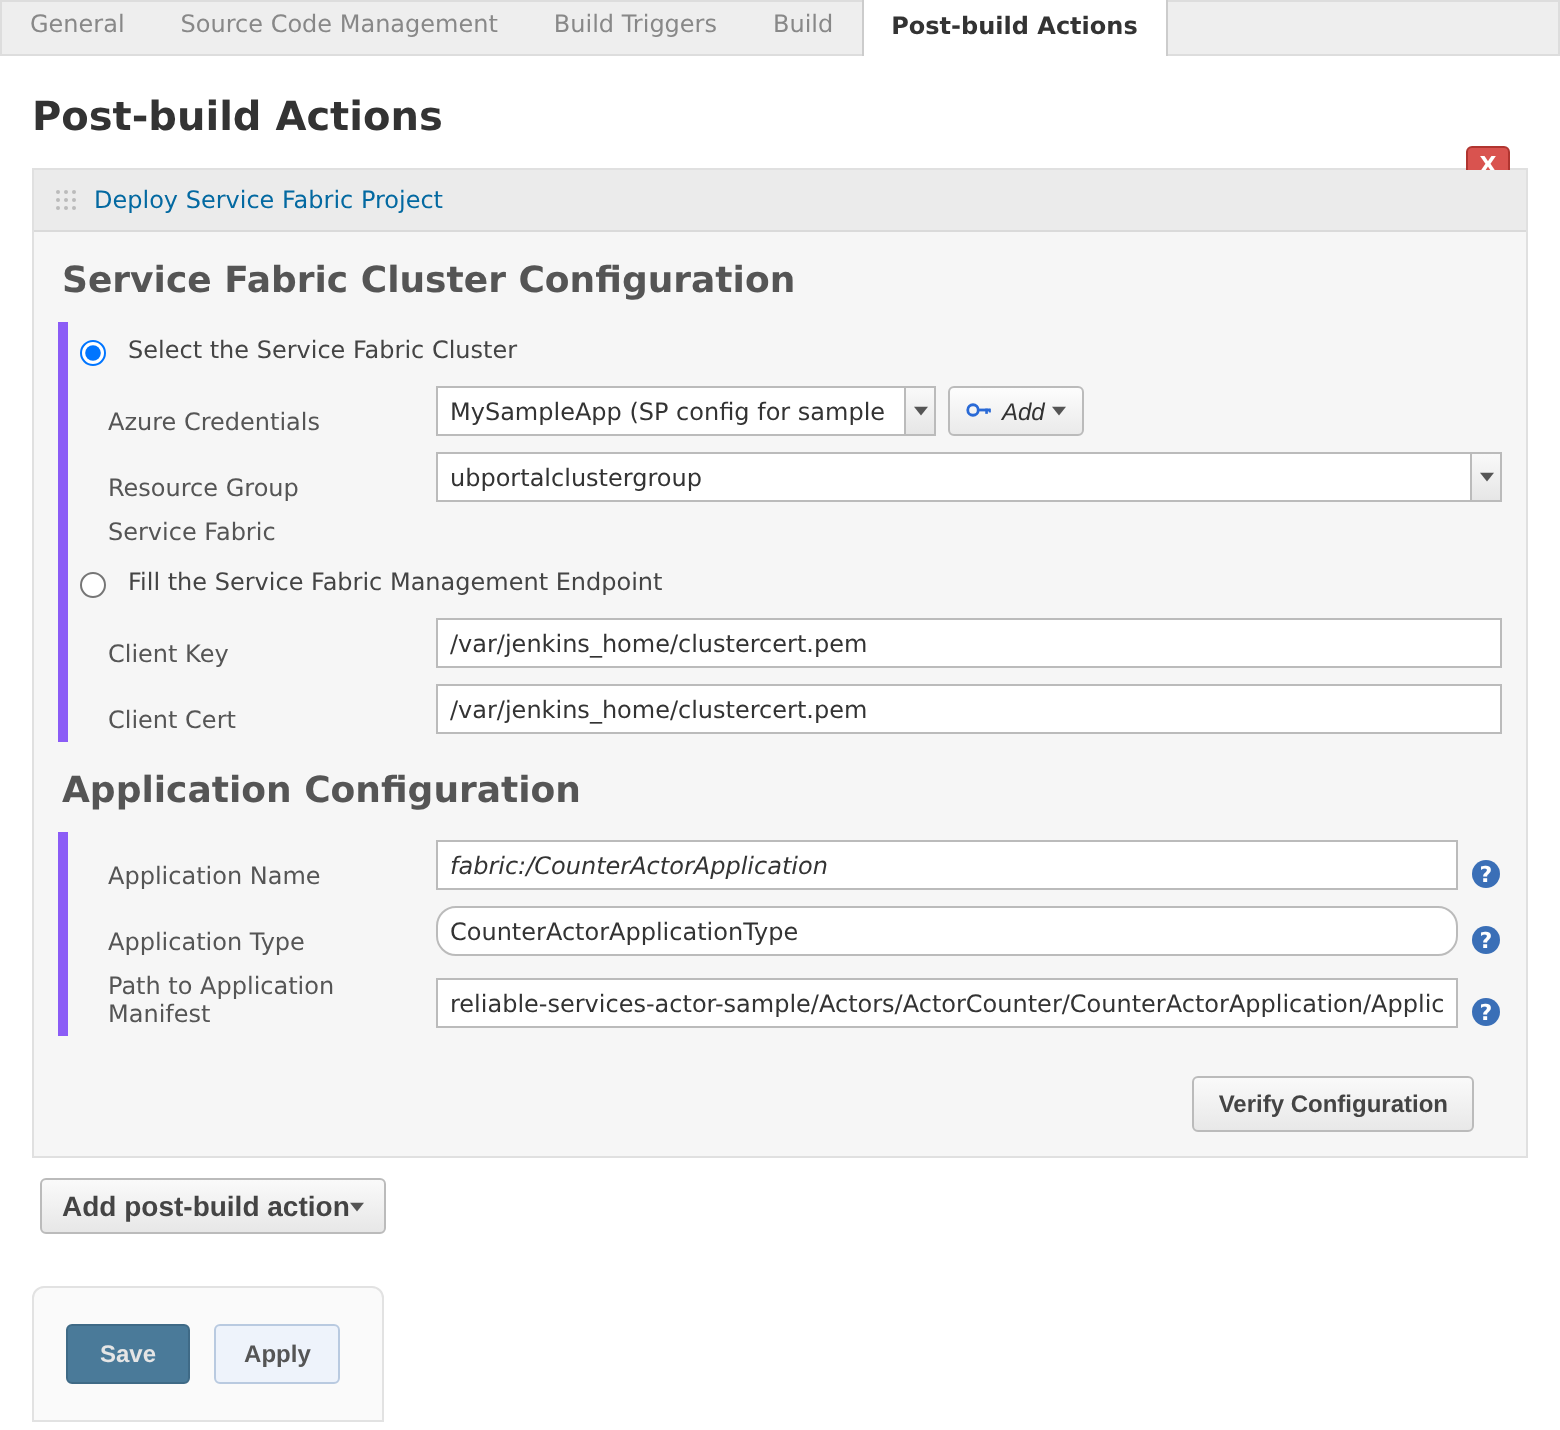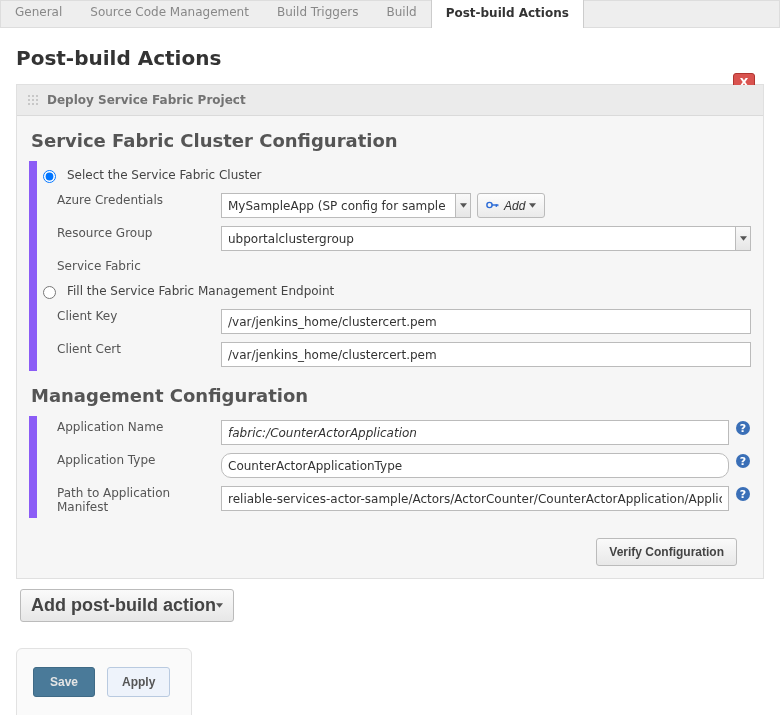--- a/index.html
+++ b/index.html
@@ -58,22 +58,22 @@
     gap: 8px;
     position: relative;
   }
   .drag-handle {
     width: 12px; height: 12px;
     display: inline-block;
     color: #999;
   }
   .drag-handle svg { display:block; }
   .step-title {
-    font-weight: bold;
-    color: #737373;
+    font-weight: normal;
+    color: #0369a1;
     text-align: right;
   }
   .close-x {
     position: absolute;
     right: 8px;
     top: -12px;
     background: #d9534f;
     color: #fff;
     border-radius: 3px;
     width: 22px; height: 18px;
@@ -86,34 +86,34 @@
     border: 1px solid #b03530;
   }
   .subsection-title {
     font-size: 18px;
     font-weight: bold;
     color: #555;
     margin: 14px 0 10px 14px;
   }
   .indent-block {
     margin: 0 12px 12px 12px;
-    border-left: 8px solid #8b5cf6;
+    border-left: 5px solid #8b5cf6;
     padding-left: 0;
   }
   .radio-row {
     display: flex;
     align-items: center;
     gap: 8px;
     padding: 6px 4px 6px 4px;
     color: #444;
   }
   .radio-row input[type=radio] { margin-left: 2px; }
   .form-row {
     display: flex;
-    align-items: flex-start;
+    align-items: flex-end;
     padding: 4px 0 4px 20px;
     gap: 6px;
   }
   .form-label {
     width: 158px;
     color: #555;
     font-size: 12px;
     flex-shrink: 0;
   }
   .text-input, .select-input {
@@ -179,21 +179,21 @@
     color: #444;
     cursor: pointer;
   }
   .add-step-row { margin: 4px 0 0 4px; }
   .dropdown-btn {
     display:inline-flex; align-items:center; gap:0;
     background: linear-gradient(#fafafa,#e7e7e7);
     border: 1px solid #bbb;
     border-radius: 3px;
     padding: 5px 10px;
-    font-size: 18px;
+    font-size: 14px;
     font-weight: bold;
     color: #444;
     cursor: pointer;
   }
   .footer {
     margin-top: 26px;
     border: 1px solid #e2e2e2;
     border-radius: 6px 6px 0 0;
     background: #fafafa;
     padding: 18px 16px;
@@ -315,21 +315,21 @@
         <div class="form-label">Client Key</div>
         <input class="text-input" style="flex: 1 1 0%;" value="/var/jenkins_home/clustercert.pem">
       </div>
 
       <div class="form-row">
         <div class="form-label">Client Cert</div>
         <input class="text-input" style="flex: 1 1 0%;" value="/var/jenkins_home/clustercert.pem">
       </div>
     </div>
 
-    <div class="subsection-title">Management Configuration</div>
+    <div class="subsection-title">Application Configuration</div>
 
     <div class="indent-block">
       <div class="form-row">
         <div class="form-label">Application Name</div>
         <input class="text-input" style="flex: 1 1 0%; font-style: italic;" value="fabric:/CounterActorApplication">
         <span class="help-icon"><svg viewBox="0 0 16 16">
               <circle cx="8" cy="8" r="7" fill="#3a6fb7"></circle>
               <text x="8" y="12" text-anchor="middle" font-size="11" font-weight="bold" fill="#fff">?</text>
             </svg></span>
       </div>

